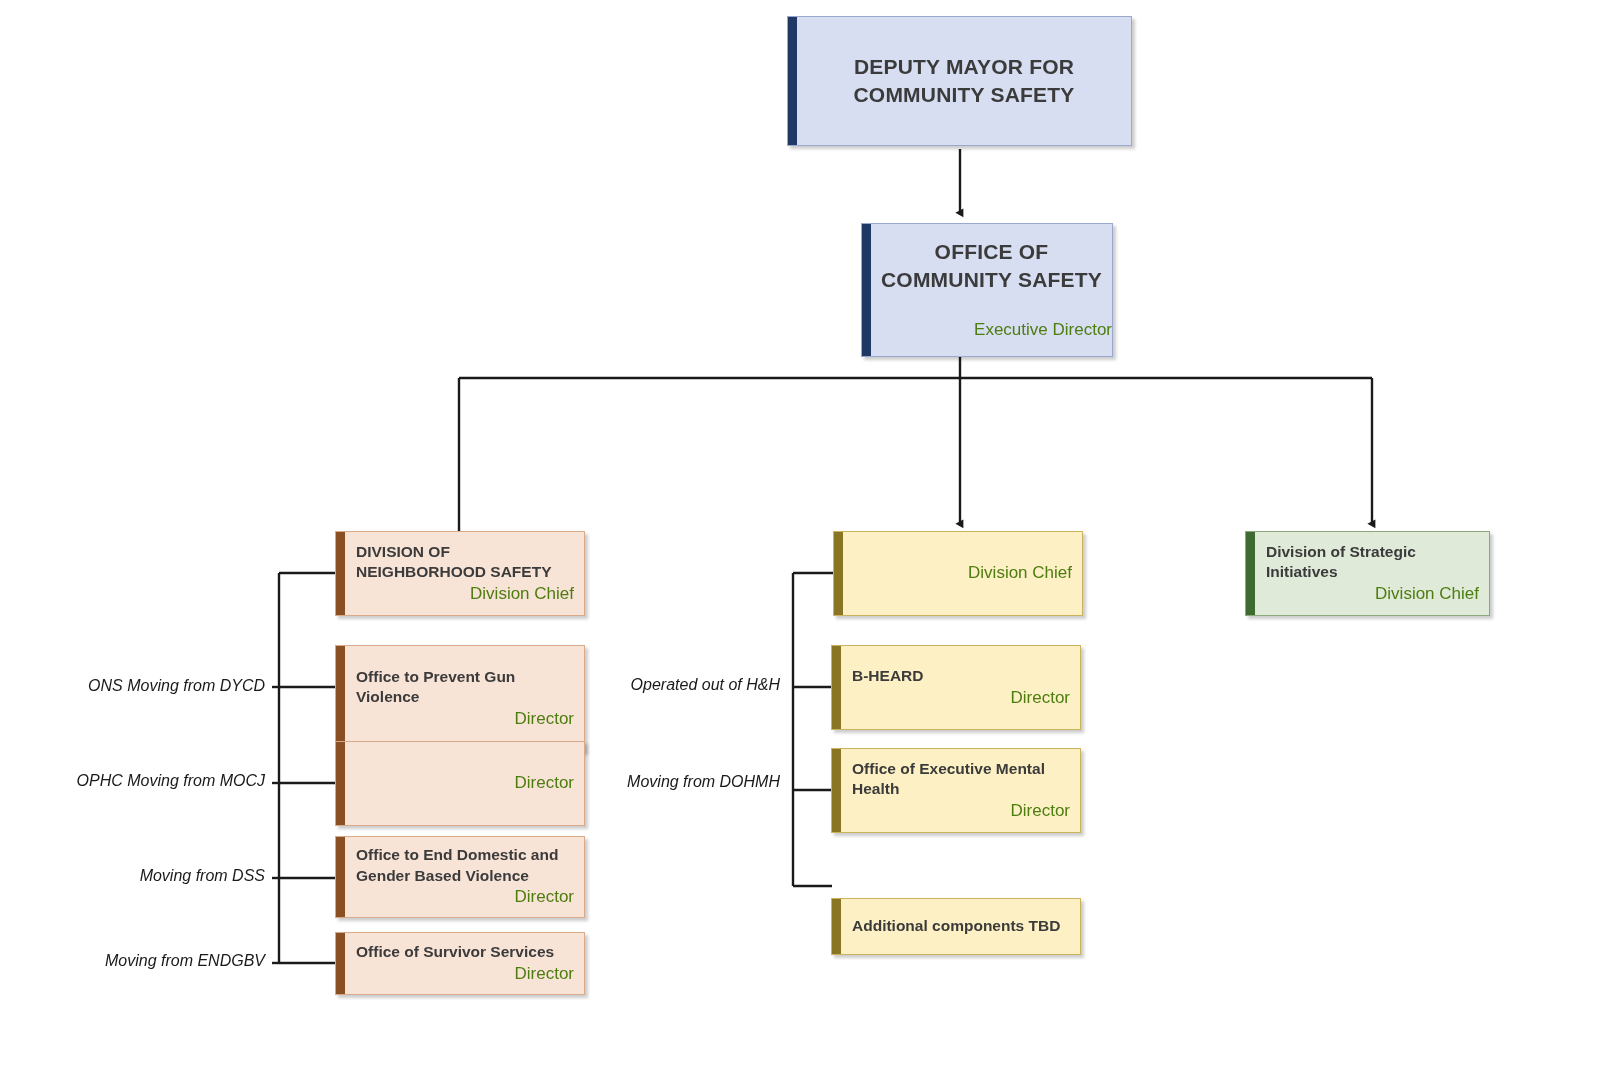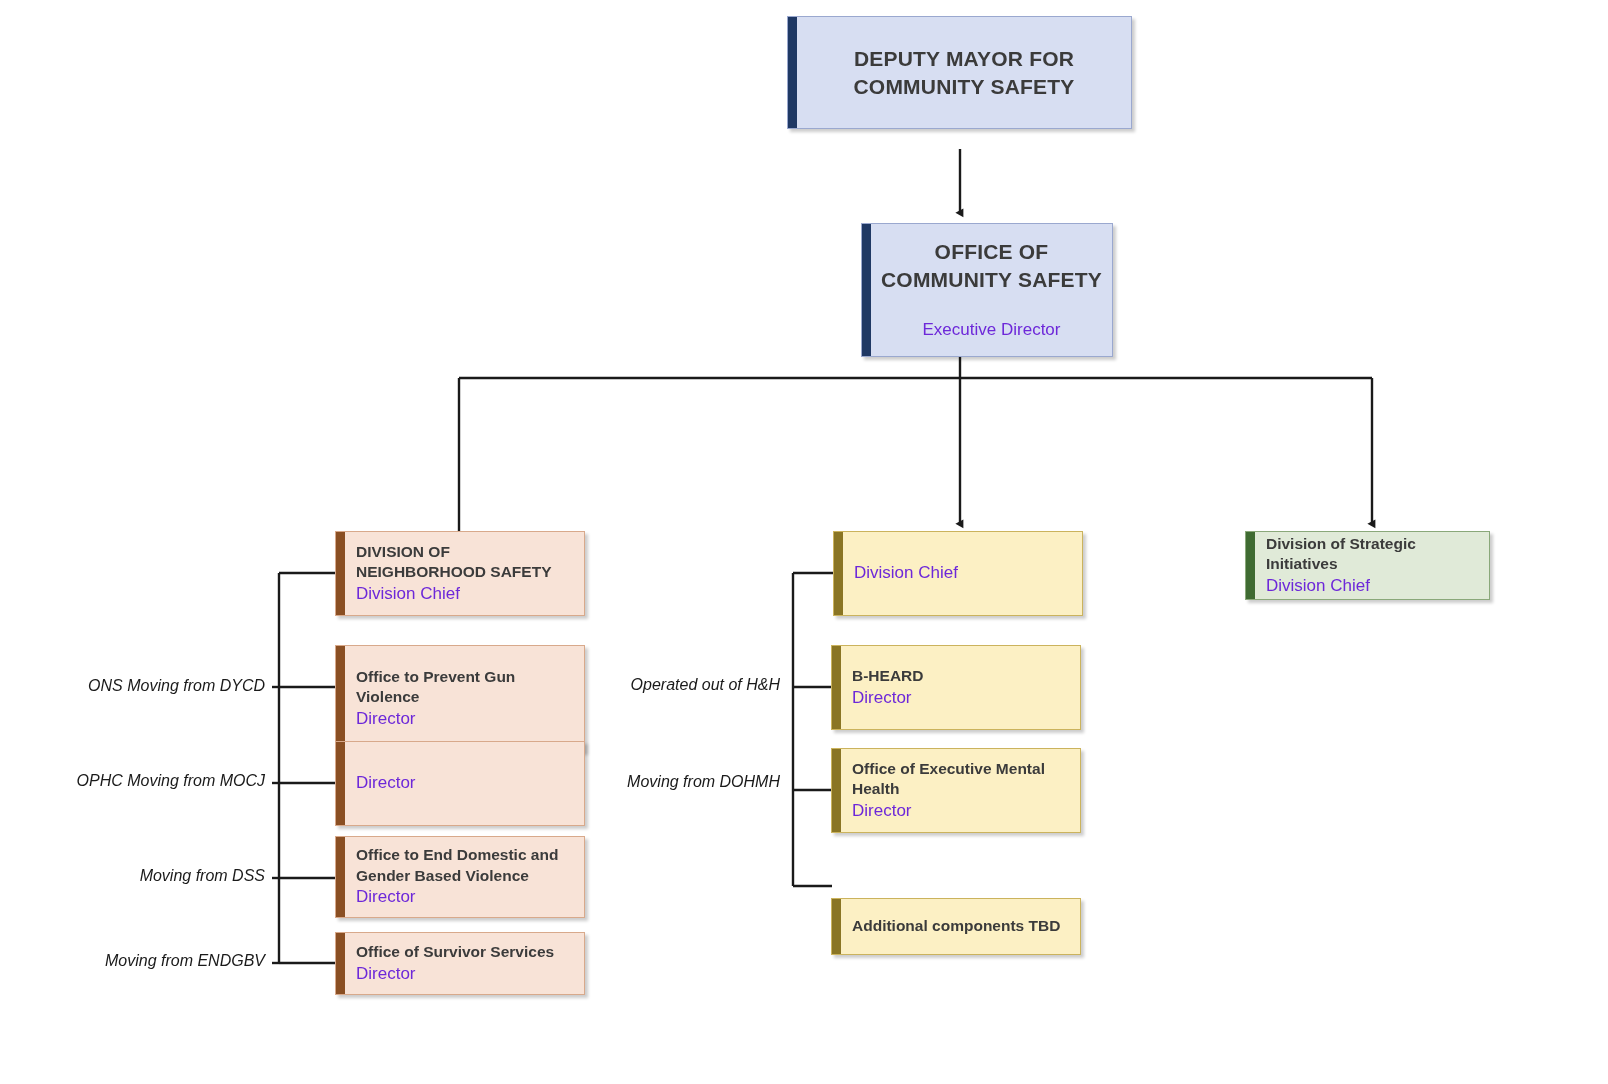--- a/index.html
+++ b/index.html
@@ -50,22 +50,23 @@
     z-index: 1;
     width: 100%;
     box-sizing: border-box;
   }
   .node .title {
     font-weight: bold;
     color: #3b3b3b;
     line-height: 1.33;
   }
   .node .subtitle {
-    color: #6d28d9;
+    color: #4d7c0f;
     line-height: 1.33;
+    text-align: right;
   }
 
   
   .blue {
     background: #d7def2;
     border-color: #9aa8cf;
   }
   .blue .accent { background: #1f3864; }
   .blue .body {
     padding-left: 9px;
@@ -75,21 +76,21 @@
     font-size: 21px;
     letter-spacing: 0.2px;
   }
   .blue .subtitle {
     font-size: 17px;
     margin-top: 25px;
   }
 
   #node-deputy-mayor {
     left: 787px; top: 16px;
-    width: 345px; height: 113px;
+    width: 345px; height: 130px;
   }
   #node-office-community-safety {
     left: 833px; top: 223px;
     width: 252px; height: 134px; margin-left: 28px;
   }
 
   
   .orgbox .body {
     padding: 0 10px 0 20px;
     text-align: left;
@@ -113,21 +114,21 @@
   #node-office-domestic-violence{ left: 335px; top: 836px; width: 250px; height: 82px; }
   #node-office-survivor-services{ left: 335px; top: 932px; width: 250px; height: 63px; }
 
   
   #node-div-community-mental-health { left: 833px; top: 531px; width: 250px; height: 85px; }
   #node-b-heard                     { left: 831px; top: 645px; width: 250px; height: 85px; }
   #node-office-community-mh         { left: 831px; top: 748px; width: 250px; height: 85px; }
   #node-additional-components       { left: 831px; top: 878px; width: 250px; height: 57px; margin-top: 20px; }
 
   
-  #node-div-strategic-initiatives { left: 1245px; top: 531px; width: 245px; height: 69px; }
+  #node-div-strategic-initiatives { left: 1245px; top: 531px; width: 245px; height: 85px; }
 
   
   .annotation {
     position: absolute;
     font-style: italic;
     font-size: 16px;
     color: #1a1a1a;
     white-space: nowrap;
     text-align: right;
   }

